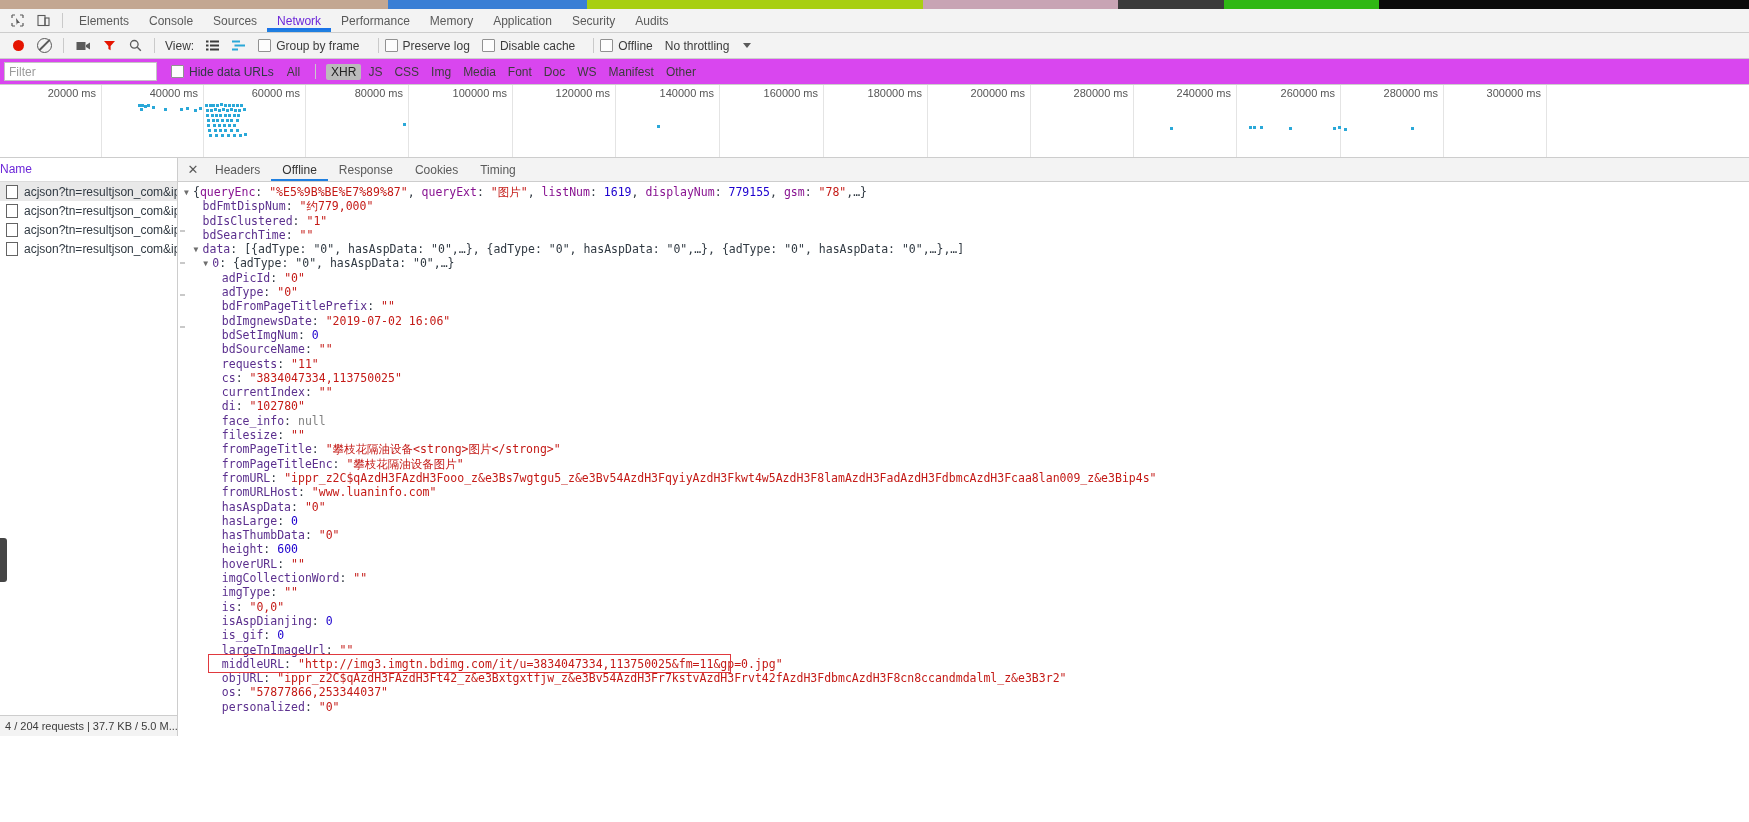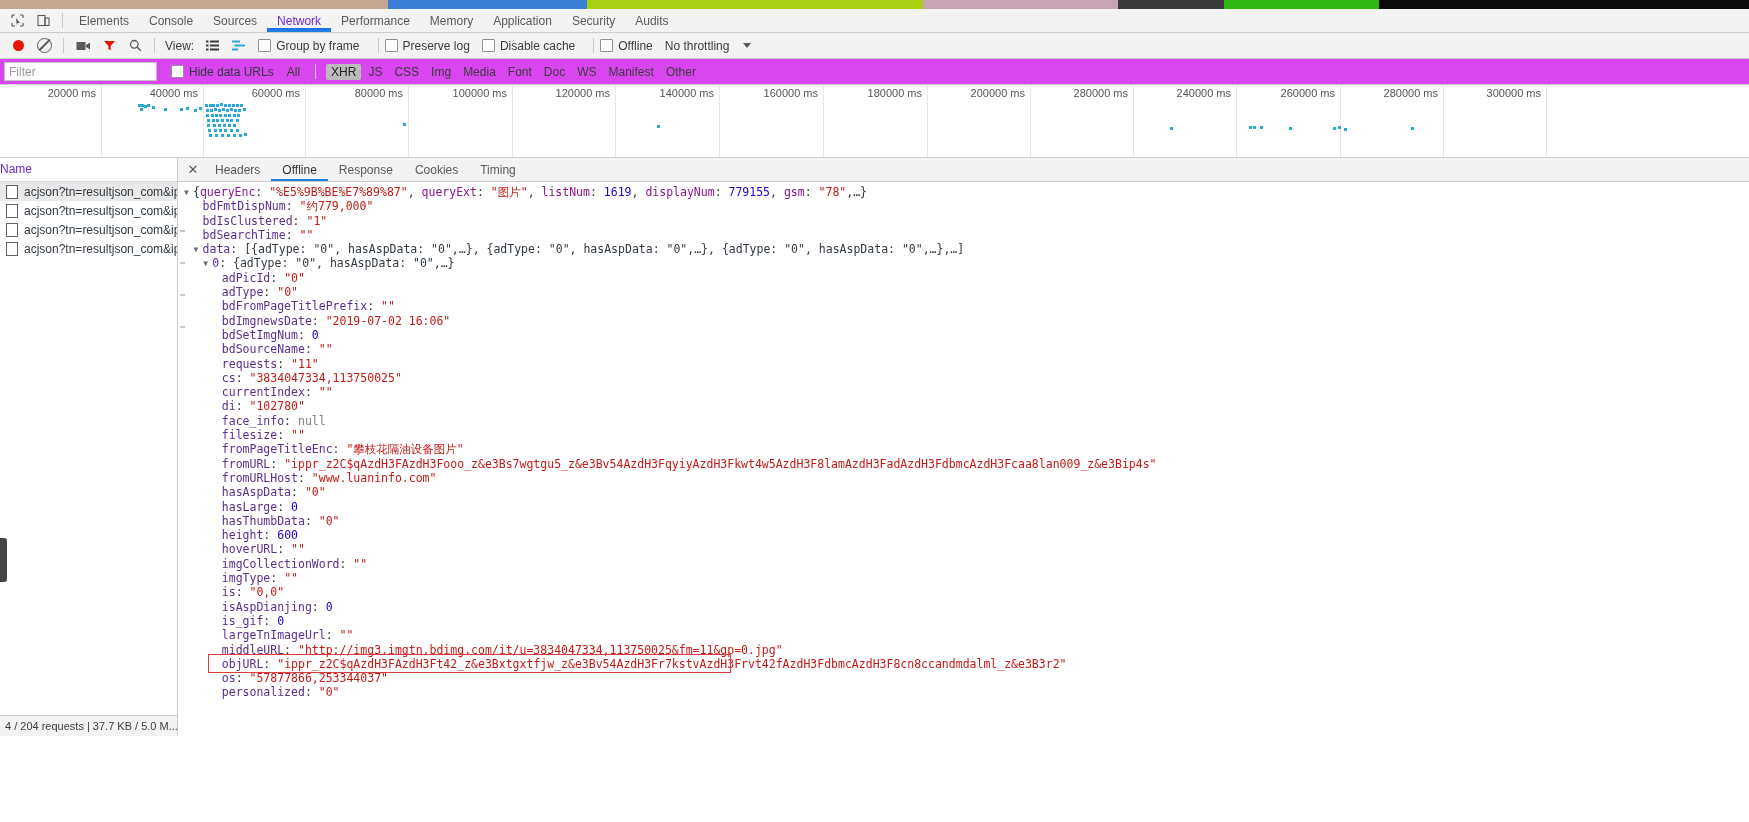--- a/index.html
+++ b/index.html
@@ -436,20 +436,21 @@
           <div class="jrow" style="padding-left: 34.8px;"><span class="arrow"></span><span class="kb">bdFromPageTitlePrefix</span><span class="p">: </span><span class="s">""</span></div>
           <div class="jrow" style="padding-left: 34.8px;"><span class="arrow"></span><span class="kb">bdImgnewsDate</span><span class="p">: </span><span class="s">"2019-07-02 16:06"</span></div>
           <div class="jrow" style="padding-left: 34.8px;"><span class="arrow"></span><span class="kb">bdSetImgNum</span><span class="p">: </span><span class="n">0</span></div>
           <div class="jrow" style="padding-left: 34.8px;"><span class="arrow"></span><span class="kb">bdSourceName</span><span class="p">: </span><span class="s">""</span></div>
           <div class="jrow" style="padding-left: 34.8px;"><span class="arrow"></span><span class="kb">requests</span><span class="p">: </span><span class="s">"11"</span></div>
           <div class="jrow" style="padding-left: 34.8px;"><span class="arrow"></span><span class="kb">cs</span><span class="p">: </span><span class="s">"3834047334,113750025"</span></div>
           <div class="jrow" style="padding-left: 34.8px;"><span class="arrow"></span><span class="kb">currentIndex</span><span class="p">: </span><span class="s">""</span></div>
           <div class="jrow" style="padding-left: 34.8px;"><span class="arrow"></span><span class="kb">di</span><span class="p">: </span><span class="s">"102780"</span></div>
           <div class="jrow" style="padding-left: 34.8px;"><span class="arrow"></span><span class="kb">face_info</span><span class="p">: </span><span class="nul">null</span></div>
           <div class="jrow" style="padding-left: 34.8px;"><span class="arrow"></span><span class="kb">filesize</span><span class="p">: </span><span class="s">""</span></div>
+          <div class="jrow" style="padding-left: 34.8px;"><span class="arrow"></span><span class="kb">fromPageTitle</span><span class="p">: </span><span class="s">"攀枝花隔油设备&lt;strong&gt;图片&lt;/strong&gt;"</span></div>
           <div class="jrow" style="padding-left: 34.8px;"><span class="arrow"></span><span class="kb">fromPageTitleEnc</span><span class="p">: </span><span class="s">"攀枝花隔油设备图片"</span></div>
           <div class="jrow" style="padding-left: 34.8px;"><span class="arrow"></span><span class="kb">fromURL</span><span class="p">: </span><span class="s">"ippr_z2C$qAzdH3FAzdH3Fooo_z&amp;e3Bs7wgtgu5_z&amp;e3Bv54AzdH3FqyiyAzdH3Fkwt4w5AzdH3F8lamAzdH3FadAzdH3FdbmcAzdH3Fcaa8lan009_z&amp;e3Bip4s"</span></div>
           <div class="jrow" style="padding-left: 34.8px;"><span class="arrow"></span><span class="kb">fromURLHost</span><span class="p">: </span><span class="s">"www.luaninfo.com"</span></div>
           <div class="jrow" style="padding-left: 34.8px;"><span class="arrow"></span><span class="kb">hasAspData</span><span class="p">: </span><span class="s">"0"</span></div>
           <div class="jrow" style="padding-left: 34.8px;"><span class="arrow"></span><span class="kb">hasLarge</span><span class="p">: </span><span class="n">0</span></div>
           <div class="jrow" style="padding-left: 34.8px;"><span class="arrow"></span><span class="kb">hasThumbData</span><span class="p">: </span><span class="s">"0"</span></div>
           <div class="jrow" style="padding-left: 34.8px;"><span class="arrow"></span><span class="kb">height</span><span class="p">: </span><span class="n">600</span></div>
           <div class="jrow" style="padding-left: 34.8px;"><span class="arrow"></span><span class="kb">hoverURL</span><span class="p">: </span><span class="s">""</span></div>
           <div class="jrow" style="padding-left: 34.8px;"><span class="arrow"></span><span class="kb">imgCollectionWord</span><span class="p">: </span><span class="s">""</span></div>
           <div class="jrow" style="padding-left: 34.8px;"><span class="arrow"></span><span class="kb">imgType</span><span class="p">: </span><span class="s">""</span></div>

